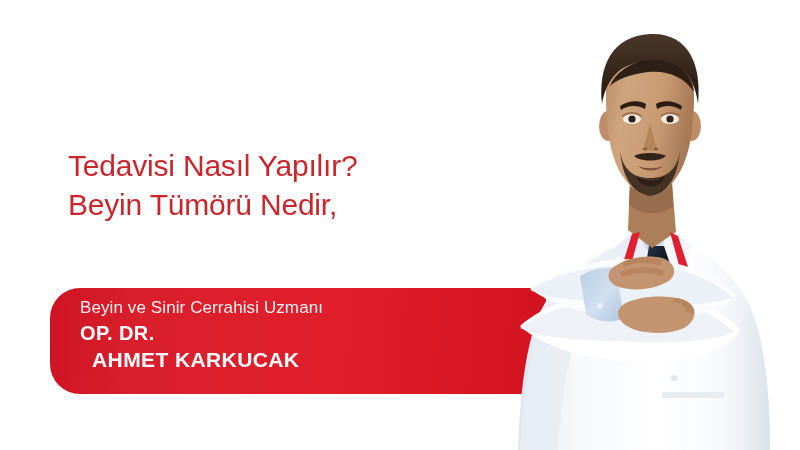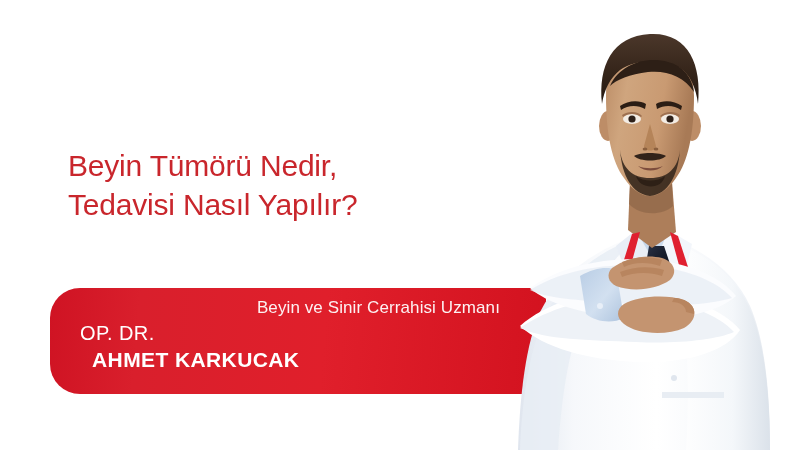--- a/index.html
+++ b/index.html
@@ -53,26 +53,25 @@
     z-index:5;
     color:#ffffff;
   }
   #banner-inner .b-role {
     font-size:17px;
     line-height:24px;
     font-weight:400;
     letter-spacing:0.1px;
     color:#fdf1f2;
     white-space:nowrap;
-    text-align:right;
   }
   #banner-inner .b-title {
     font-size:20px;
     line-height:26px;
-    font-weight:normal;
+    font-weight:bold;
     letter-spacing:0.4px;
     color:#ffffff;
     white-space:nowrap;
   }
   #banner-inner .b-name {
     font-size:21px;
     line-height:28px;
     font-weight:bold;
     letter-spacing:0.4px;
     color:#ffffff;
@@ -90,22 +89,22 @@
     z-index:4;
   }
   #photo svg { display:block; width:360px; height:450px; }
 </style>
 </head>
 <body>
 
 <div id="stage">
 
   <div id="headline">
+    <div class="hl-line">Tedavisi Nasıl Yapılır?</div>
     <div class="hl-line">Beyin Tümörü Nedir,</div>
-    <div class="hl-line">Tedavisi Nasıl Yapılır?</div>
   </div>
 
   <div id="banner"></div>
   <div id="banner-inner">
     <div class="b-role">Beyin ve Sinir Cerrahisi Uzmanı</div>
     <div class="b-title">OP. DR.</div>
     <div class="b-name">AHMET KARKUCAK</div>
   </div>
 
   <div id="photo">

